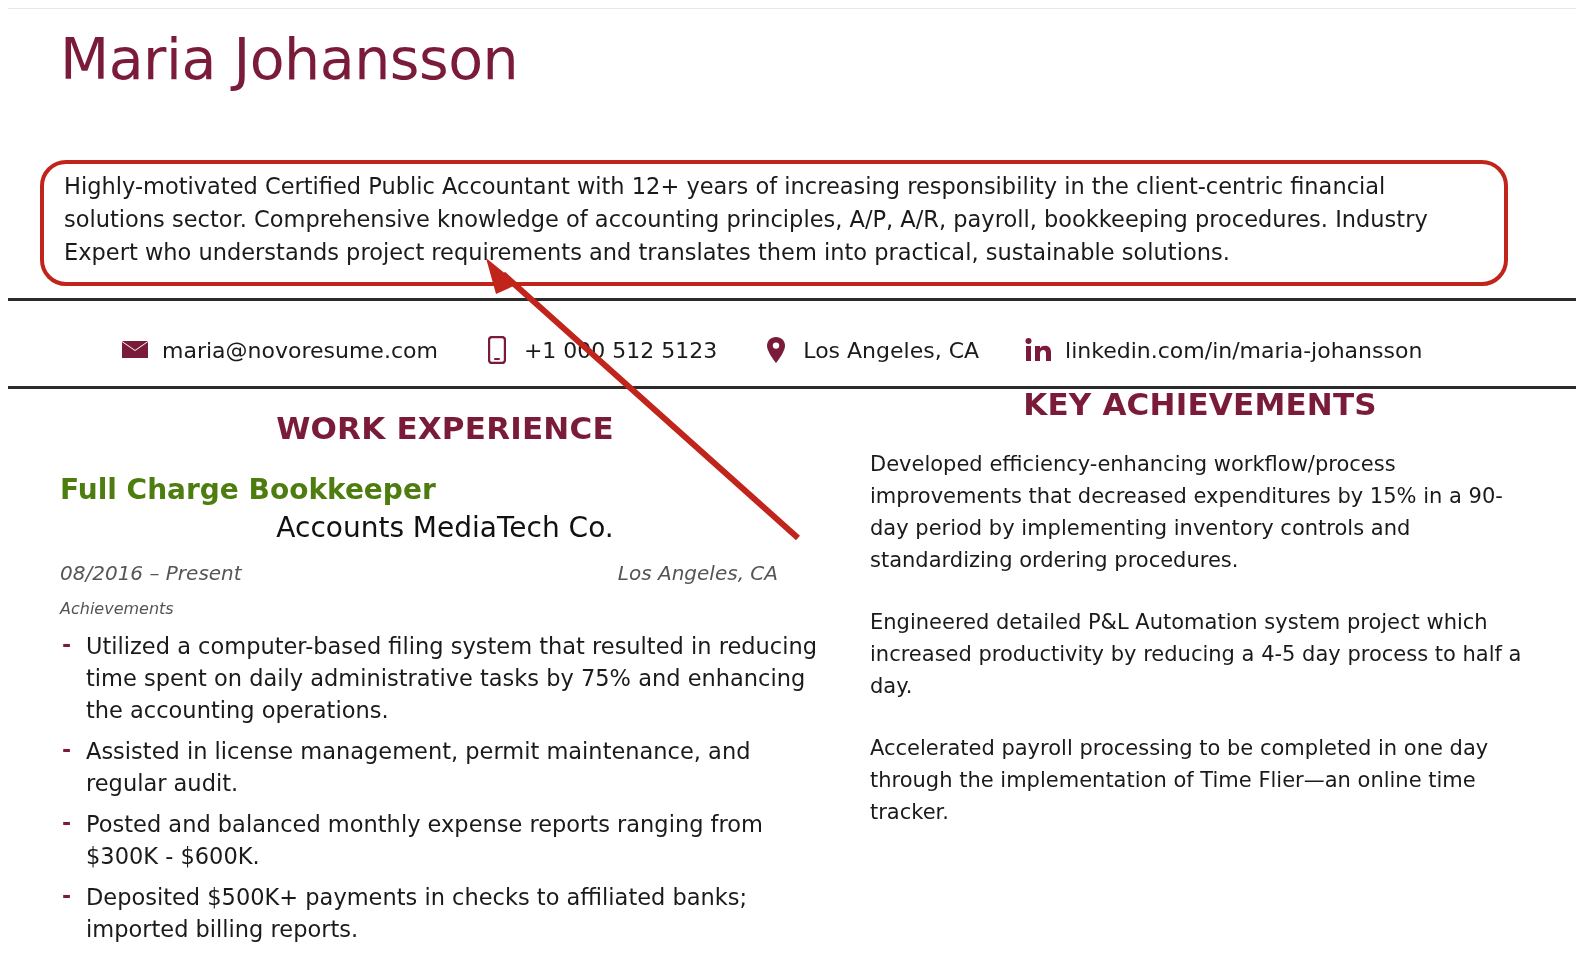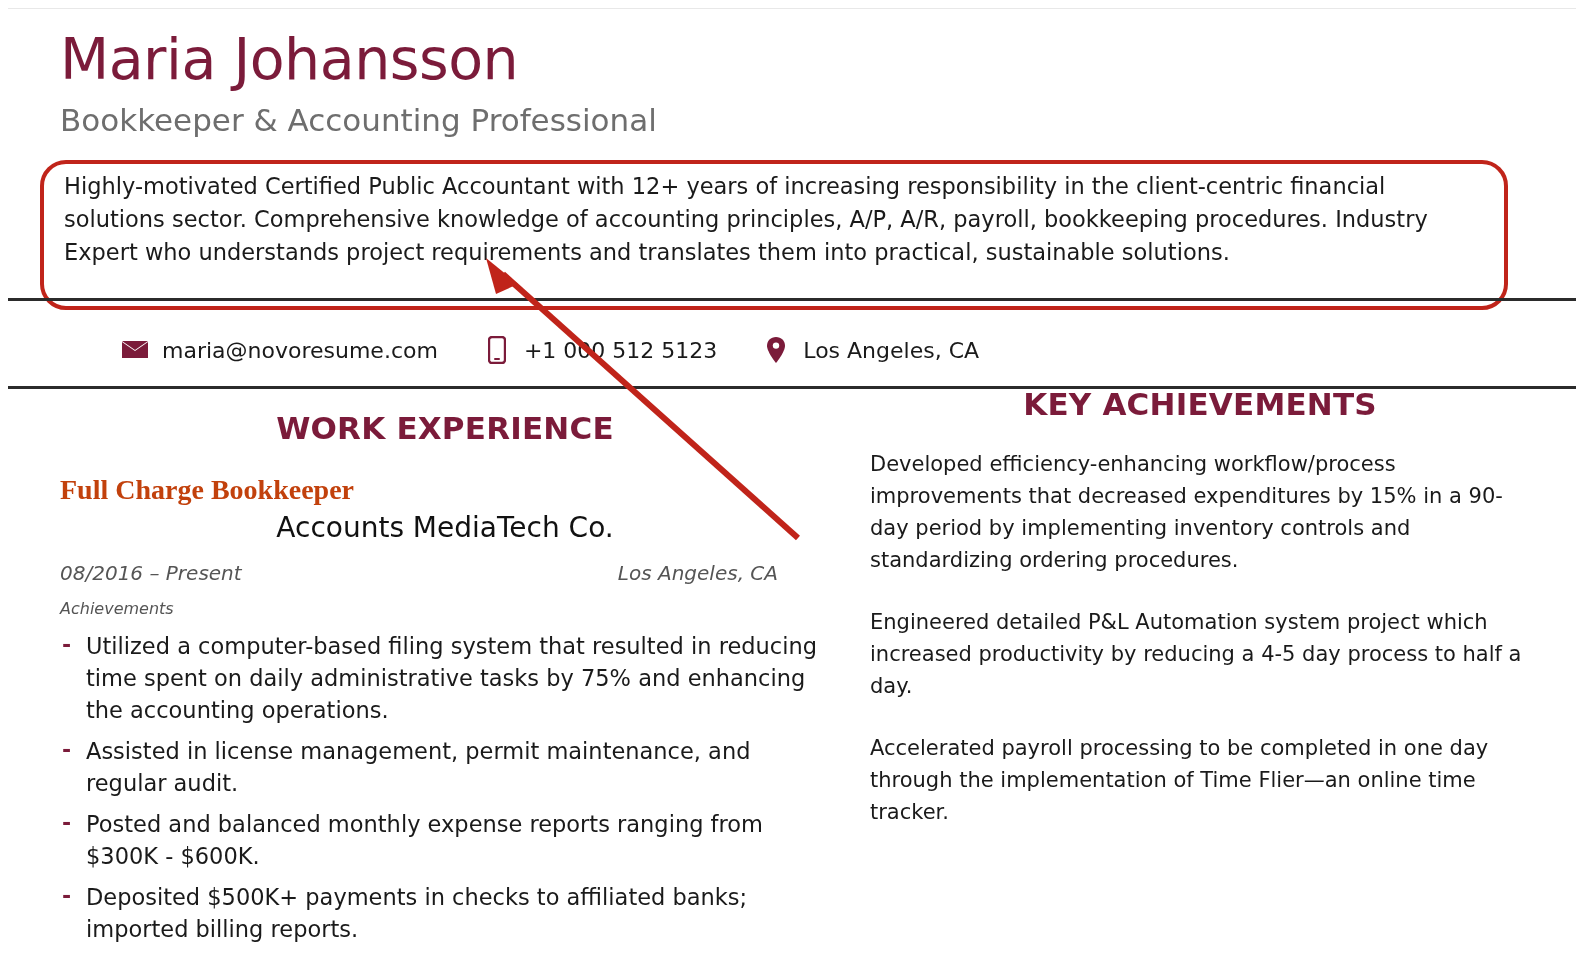--- a/index.html
+++ b/index.html
@@ -54,21 +54,21 @@
     margin: 12px 0 0 0;
     font-weight: 400;
   }
 
   
   .summary-wrap {
     position: absolute;
     top: 160px;
     left: 32px;
     width: 1468px;
-    height: 150px;
+    height: 126px;
   }
   .summary-outline {
     position: absolute;
     inset: 0;
     border: 4px solid #c0241a;
     border-radius: 26px;
     pointer-events: none;
   }
   .summary-text {
     position: absolute;
@@ -141,24 +141,23 @@
     font-size: 31px;
     font-weight: 700;
     color: #7b1b3a;
     letter-spacing: 0.2px;
     margin: 0 0 26px 0;
     text-align: center;
   }
   .job-title {
     font-size: 28px;
     font-weight: 700;
-    color: #c2410c;
+    color: #4d7c0f;
     margin: 0;
     line-height: 1.25;
-    font-family: Liberation Serif, serif;
   }
   .job-company {
     font-size: 28px;
     font-weight: 400;
     color: #111;
     margin: 3px 0 0 0;
     line-height: 1.25;
     text-align: center;
   }
   .job-meta {
@@ -218,21 +217,20 @@
 </style>
 </head>
 <body>
 
 <div class="page">
 
   <div class="top-strip"></div>
 
   <div class="header">
     <h1 class="name">Maria Johansson</h1>
-    <div class="title">Bookkeeper &amp; Accounting Professional</div>
   </div>
 
   <div class="summary-wrap">
     <div class="summary-outline"></div>
     <div class="summary-text">Highly-motivated Certified Public Accountant with 12+ years of increasing responsibility in the client-centric financial solutions sector. Comprehensive knowledge of accounting principles, A/P, A/R, payroll, bookkeeping procedures. Industry Expert who understands project requirements and translates them into practical, sustainable solutions.</div>
   </div>
 
   <div class="rule rule-top"></div>
   <div class="rule rule-bottom"></div>
 
@@ -267,20 +265,30 @@
         <svg width="20" height="28" viewBox="0 0 20 28" aria-hidden="true">
           <path d="M10 1 C4.8 1 1 4.9 1 9.7 C1 16 10 27 10 27 C10 27 19 16 19 9.7 C19 4.9 15.2 1 10 1 Z" fill="#7b1b3a"></path>
           <circle cx="10" cy="9.6" r="3.2" fill="#ffffff"></circle>
         </svg>
       </span>
       <span>Los Angeles, CA</span>
     </div>
 
     <div class="gap-c"></div>
 
+    <div class="contact-item">
+      <span class="ico">
+        <svg width="28" height="28" viewBox="0 0 28 28" aria-hidden="true">
+          <rect x="2" y="10" width="5" height="15" fill="#7b1b3a"></rect>
+          <circle cx="4.5" cy="5" r="3" fill="#7b1b3a"></circle>
+          <path d="M11 10 h5 v2.2 c1.2-1.8 3-2.5 5-2.5 c4 0 6 2.4 6 7.1 V25 h-5 v-7.4 c0-2.2-.8-3.5-2.7-3.5 c-1.9 0-3.3 1.3-3.3 3.8 V25 h-5 Z" fill="#7b1b3a"></path>
+        </svg>
+      </span>
+      <span>linkedin.com/in/maria-johansson</span>
+    </div>
 
   </div>
 
   <div class="col-left">
     <div class="section-heading">WORK EXPERIENCE</div>
     <div class="job-title">Full Charge Bookkeeper</div>
     <div class="job-company">Accounts MediaTech Co.</div>
     <div class="job-meta">
       <span>08/2016 – Present</span>
       <span>Los Angeles, CA</span>

